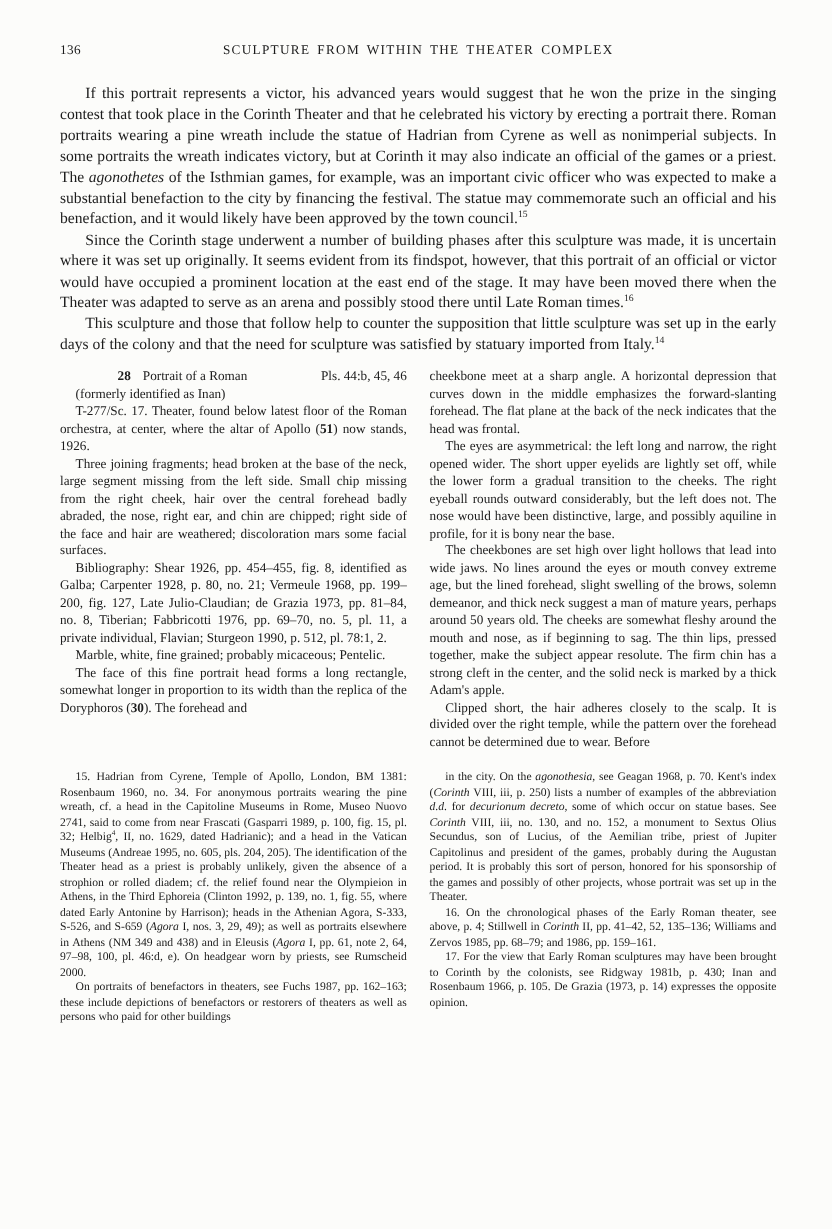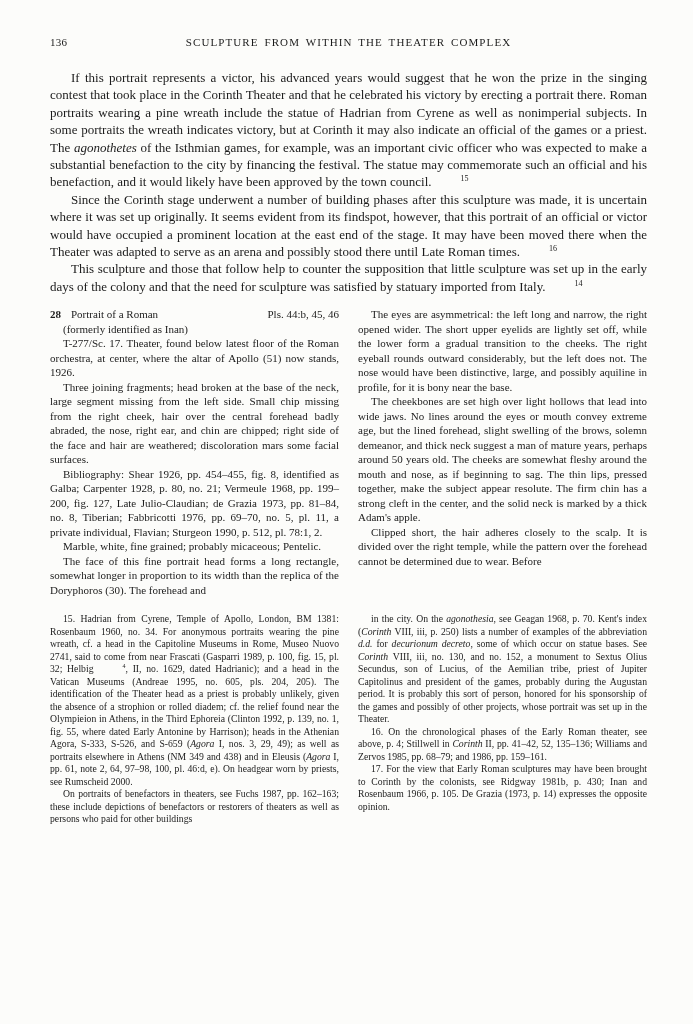--- a/index.html
+++ b/index.html
@@ -17,36 +17,36 @@
   
   .pagehead { position: relative; height: 14px; font-size: 11px; }
   .folio { position: absolute; left: 0; top: 0; letter-spacing: 0.3px; }
   .running { position: absolute; left: 0; right: 0; top: 0; text-align: center; letter-spacing: 1.1px; word-spacing: 2px; }
   
   .maintext { margin-top: 19px; }
   .mt {
     margin: 0; font-size: 13px; line-height: 17.4px;
     text-align: justify; text-indent: 21px;
   }
-  .mt sup, .fn sup { font-size: 0.62em; line-height: 0; margin-left: 29px; }
+  .mt sup, .fn sup { font-size: 0.62em; line-height: 0; }
   
   .catalog { margin-top: 12px; display: flex; gap: 19px; font-size: 11px; line-height: 14.5px; }
   .col { flex: 1 1 0; min-width: 0; }
-  .entry-head { display: flex; align-items: flex-end; }
+  .entry-head { display: flex; align-items: flex-end; margin-left: 48px; }
   .enum { font-weight: bold; margin-right: 10px; }
   .etitle { flex: 1 1 auto; }
   .eplates { white-space: nowrap; }
   .esub { padding-left: 13px; }
   .cp { margin: 0; text-align: justify; text-indent: 13px; }
   .noindent { text-indent: 0; }
   
   .footnotes { margin-top: 16px; display: flex; gap: 19px; font-size: 9.7px; line-height: 12.5px; }
   .fn { margin: 0; text-align: justify; text-indent: 13px; }
   i { font-style: italic; }
-  b { font-weight: normal; }
+  b { font-weight: bold; }
 </style>
 </head>
 <body>
 
 <div class="page">
 
   <header class="pagehead">
     <span class="folio">136</span>
     <span class="running">SCULPTURE FROM WITHIN THE THEATER COMPLEX</span>
   </header>
@@ -65,20 +65,21 @@
         <span class="eplates">Pls. 44:b, 45, 46</span>
       </div>
       <div class="esub">(formerly identified as Inan)</div>
       <p class="cp">T-277/Sc. 17. Theater, found below latest floor of the Roman orchestra, at center, where the altar of Apollo (<b>51</b>) now stands, 1926.</p>
       <p class="cp">Three joining fragments; head broken at the base of the neck, large segment missing from the left side. Small chip missing from the right cheek, hair over the central forehead badly abraded, the nose, right ear, and chin are chipped; right side of the face and hair are weathered; discoloration mars some facial surfaces.</p>
       <p class="cp">Bibliography: Shear 1926, pp. 454–455, fig. 8, identified as Galba; Carpenter 1928, p. 80, no. 21; Vermeule 1968, pp. 199–200, fig. 127, Late Julio-Claudian; de Grazia 1973, pp. 81–84, no. 8, Tiberian; Fabbricotti 1976, pp. 69–70, no. 5, pl. 11, a private individual, Flavian; Sturgeon 1990, p. 512, pl. 78:1, 2.</p>
       <p class="cp">Marble, white, fine grained; probably micaceous; Pentelic.</p>
       <p class="cp">The face of this fine portrait head forms a long rectangle, somewhat longer in proportion to its width than the replica of the Doryphoros (<b>30</b>). The forehead and</p>
     </div>
     <div class="col">
+      <p class="cp noindent">cheekbone meet at a sharp angle. A horizontal depression that curves down in the middle emphasizes the forward-slanting forehead. The flat plane at the back of the neck indicates that the head was frontal.</p>
       <p class="cp">The eyes are asymmetrical: the left long and narrow, the right opened wider. The short upper eyelids are lightly set off, while the lower form a gradual transition to the cheeks. The right eyeball rounds outward considerably, but the left does not. The nose would have been distinctive, large, and possibly aquiline in profile, for it is bony near the base.</p>
       <p class="cp">The cheekbones are set high over light hollows that lead into wide jaws. No lines around the eyes or mouth convey extreme age, but the lined forehead, slight swelling of the brows, solemn demeanor, and thick neck suggest a man of mature years, perhaps around 50 years old. The cheeks are somewhat fleshy around the mouth and nose, as if beginning to sag. The thin lips, pressed together, make the subject appear resolute. The firm chin has a strong cleft in the center, and the solid neck is marked by a thick Adam's apple.</p>
       <p class="cp">Clipped short, the hair adheres closely to the scalp. It is divided over the right temple, while the pattern over the forehead cannot be determined due to wear. Before</p>
     </div>
   </section>
 
   <section class="footnotes">
     <div class="col">
       <p class="fn">15. Hadrian from Cyrene, Temple of Apollo, London, BM 1381: Rosenbaum 1960, no. 34. For anonymous portraits wearing the pine wreath, cf. a head in the Capitoline Museums in Rome, Museo Nuovo 2741, said to come from near Frascati (Gasparri 1989, p. 100, fig. 15, pl. 32; Helbig<sup>4</sup>, II, no. 1629, dated Hadrianic); and a head in the Vatican Museums (Andreae 1995, no. 605, pls. 204, 205). The identification of the Theater head as a priest is probably unlikely, given the absence of a strophion or rolled diadem; cf. the relief found near the Olympieion in Athens, in the Third Ephoreia (Clinton 1992, p. 139, no. 1, fig. 55, where dated Early Antonine by Harrison); heads in the Athenian Agora, S-333, S-526, and S-659 (<i>Agora</i> I, nos. 3, 29, 49); as well as portraits elsewhere in Athens (NM 349 and 438) and in Eleusis (<i>Agora</i> I, pp. 61, note 2, 64, 97–98, 100, pl. 46:d, e). On headgear worn by priests, see Rumscheid 2000.</p>
       <p class="fn">On portraits of benefactors in theaters, see Fuchs 1987, pp. 162–163; these include depictions of benefactors or restorers of theaters as well as persons who paid for other buildings</p>

